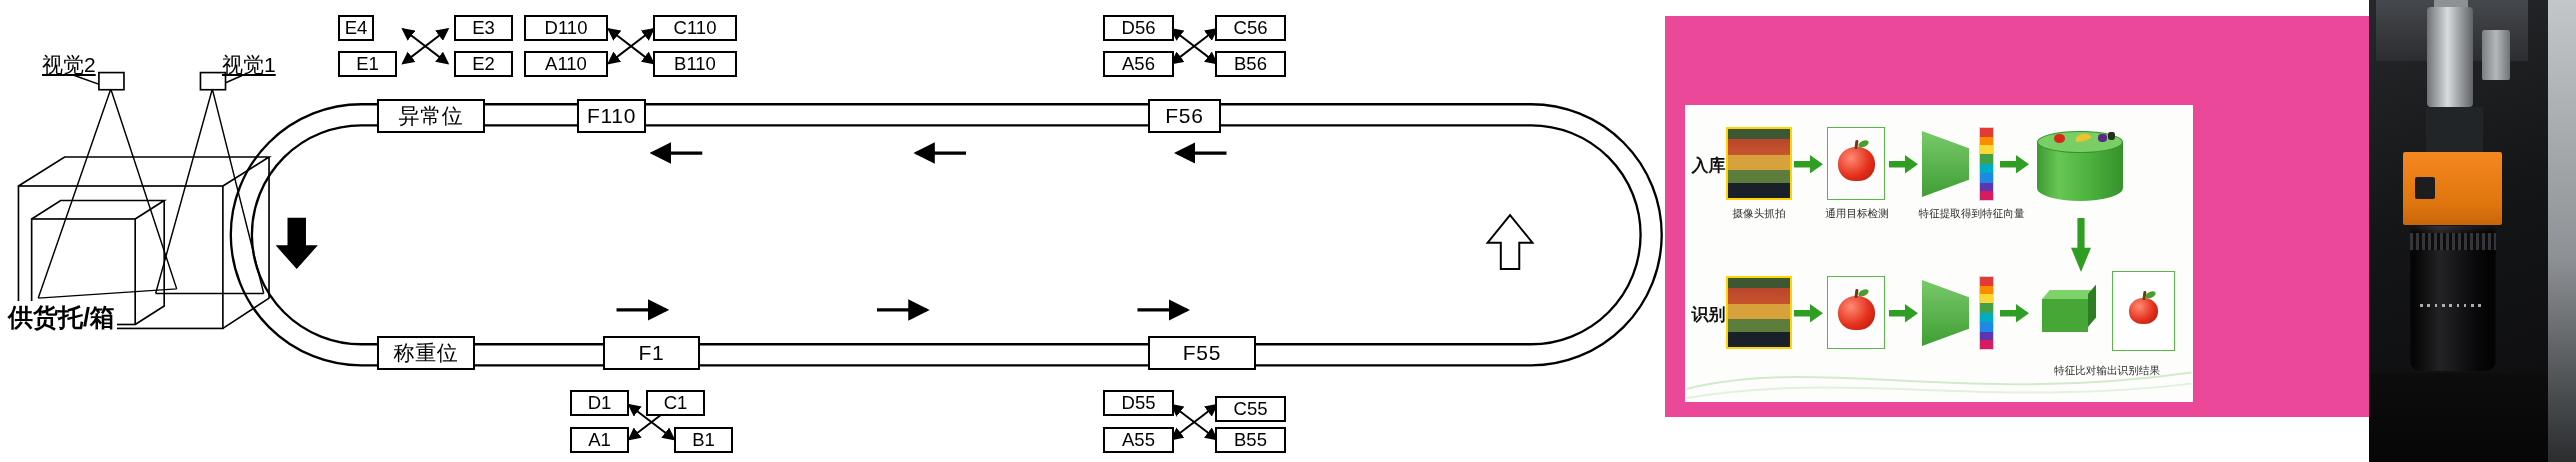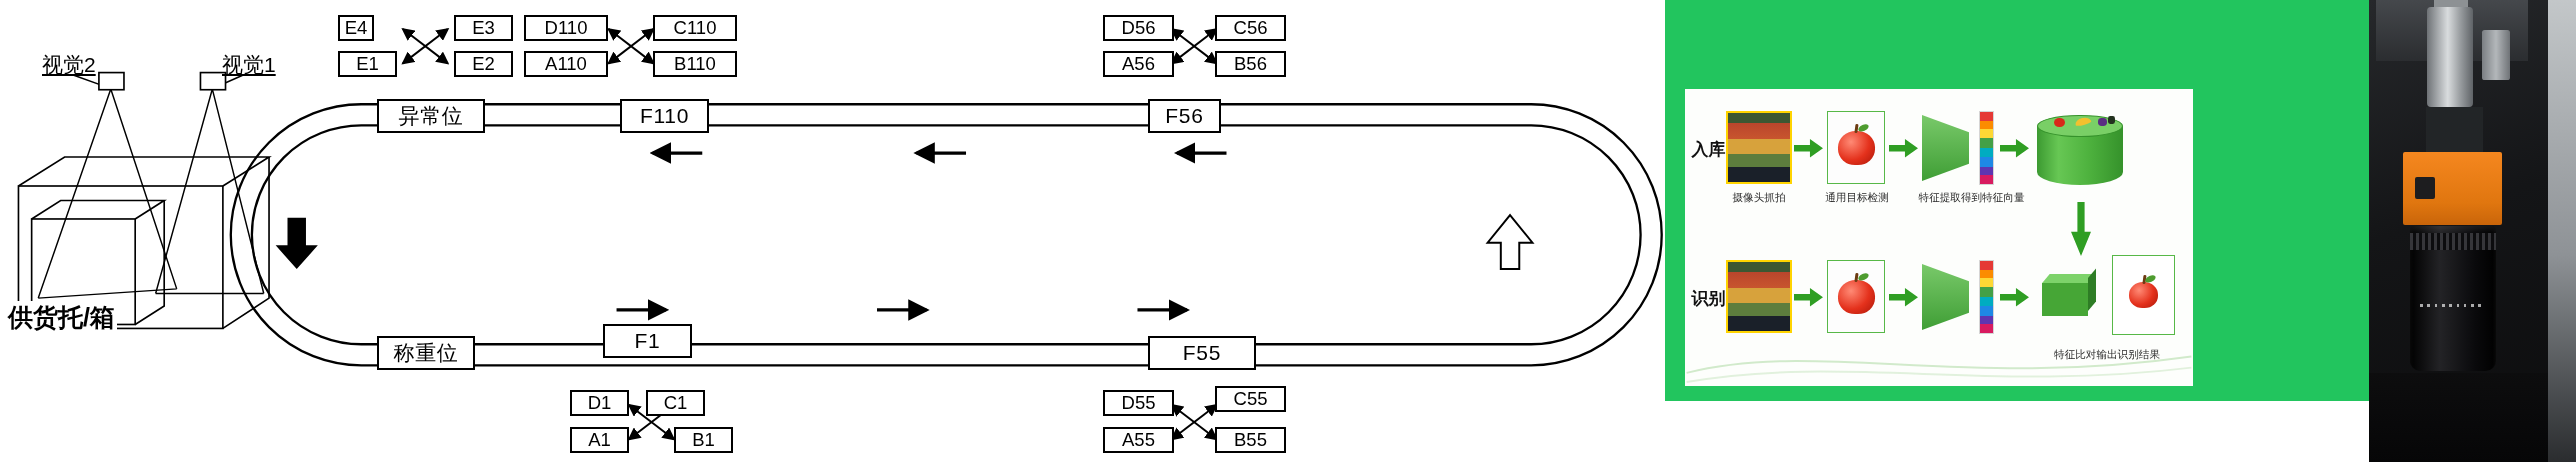--- a/index.html
+++ b/index.html
@@ -11,21 +11,21 @@
   .diagram-svg { position:absolute; left:0; top:0; z-index:1; }
   .nbox { position:absolute; z-index:2; height:26px; background:#fff; border:2px solid #000;
           display:flex; align-items:center; justify-content:center;
           font-size:18.5px; color:#000; }
   .nbox.st { height:34px; font-size:21px; letter-spacing:0.7px; }
   .vlabel { position:absolute; z-index:2; font-size:21px; color:#000; text-decoration:underline; }
   .supply { position:absolute; z-index:3; left:5.3px; top:301px; font-size:25px; font-weight:bold;
             color:#000; background:#fff; padding:0 2.6px; }
 
   
-  .media-panel { position:absolute; left:1665px; top:0; width:704px; height:401px; background:#22c55e; }
+  .media-panel { position:absolute; left:1665px; top:16px; width:704px; height:401px; background:#ec4899; }
   .slide { position:absolute; left:20px; top:89px; width:508px; height:297px; background:#fdfefc; overflow:hidden; }
   .slide .wave { position:absolute; left:0; bottom:0; opacity:.9; }
   .rowlab { position:absolute; font-size:17px; font-weight:bold; color:#111; z-index:2; }
   .cap { position:absolute; font-size:10.6px; color:#2a2a2a; text-align:center; z-index:2; }
   .monitor { position:absolute; width:66px; height:73px; border:2px solid #ffd400; z-index:2;
              background:linear-gradient(180deg,#3c5732 0%,#3c5732 14%,#b9452c 14%,#c8552e 38%,
                          #d7a23c 38%,#d7a23c 60%,#5d7d3d 60%,#5d7d3d 78%,#1a2029 78%,#1a2029 100%); }
   .garrow { position:absolute; width:29px; height:18.5px; background:#2f9e23; z-index:2;
             clip-path:polygon(0 32%,55% 32%,55% 0,100% 50%,55% 100%,55% 68%,0 68%); }
   .garrow-down { position:absolute; width:20px; height:54px; background:#2f9e23; z-index:2;
@@ -155,24 +155,24 @@
       </g>
       <polygon points="436,330 464,330 464,372 482,372 450,408 418,372 436,372" fill="#000"></polygon>
       <polygon points="2290,326 2324,368 2304,368 2304,408 2276,408 2276,368 2256,368" fill="#fff" stroke="#000" stroke-width="3"></polygon>
     </svg>
 
     <div class="vlabel" style="left:42px;top:51px">视觉2</div>
     <div class="vlabel" style="left:222px;top:51px">视觉1</div>
     <div class="supply">供货托/箱</div>
 
     <div class="nbox st" style="left:377px;top:99px;width:108px">异常位</div>
-    <div class="nbox st" style="left:620px;top:99px;width:89px">F110</div>
+    <div class="nbox st" style="left:577px;top:99px;width:69px">F110</div>
     <div class="nbox st" style="left:1148px;top:99px;width:73px">F56</div>
     <div class="nbox st" style="left:377px;top:336px;width:98px">称重位</div>
-    <div class="nbox st" style="left:603px;top:324px;width:89px">F1</div>
+    <div class="nbox st" style="left:603px;top:336px;width:97px">F1</div>
     <div class="nbox st" style="left:1148px;top:336px;width:108px">F55</div>
 
     <div class="nbox" style="left:338px;top:14.5px;width:36px">E4</div>
     <div class="nbox" style="left:454px;top:14.5px;width:59px">E3</div>
     <div class="nbox" style="left:338px;top:51px;width:59px">E1</div>
     <div class="nbox" style="left:454px;top:51px;width:59px">E2</div>
 
     <div class="nbox" style="left:524px;top:14.5px;width:84px">D110</div>
     <div class="nbox" style="left:653px;top:14.5px;width:84px">C110</div>
     <div class="nbox" style="left:524px;top:51px;width:84px">A110</div>
@@ -182,21 +182,21 @@
     <div class="nbox" style="left:1215px;top:14.5px;width:71px">C56</div>
     <div class="nbox" style="left:1103px;top:51px;width:71px">A56</div>
     <div class="nbox" style="left:1215px;top:51px;width:71px">B56</div>
 
     <div class="nbox" style="left:570px;top:390px;width:59px">D1</div>
     <div class="nbox" style="left:646px;top:390px;width:59px">C1</div>
     <div class="nbox" style="left:570px;top:427px;width:59px">A1</div>
     <div class="nbox" style="left:674px;top:427px;width:59px">B1</div>
 
     <div class="nbox" style="left:1103px;top:390px;width:71px">D55</div>
-    <div class="nbox" style="left:1215px;top:386px;width:71px">C55</div>
+    <div class="nbox" style="left:1215px;top:396px;width:71px">C55</div>
     <div class="nbox" style="left:1103px;top:427px;width:71px">A55</div>
     <div class="nbox" style="left:1215px;top:427px;width:71px">B55</div>
   </section>
 
   <section class="media-panel">
     <div class="slide">
 
       <svg class="wave" width="508" height="59" viewBox="0 0 770 90">
         <path d="M0,70 C200,20 420,95 770,45" stroke="#cde8c6" fill="none" stroke-width="3"></path>
         <path d="M0,84 C240,42 460,100 770,62" stroke="#dff0da" fill="none" stroke-width="3"></path>

